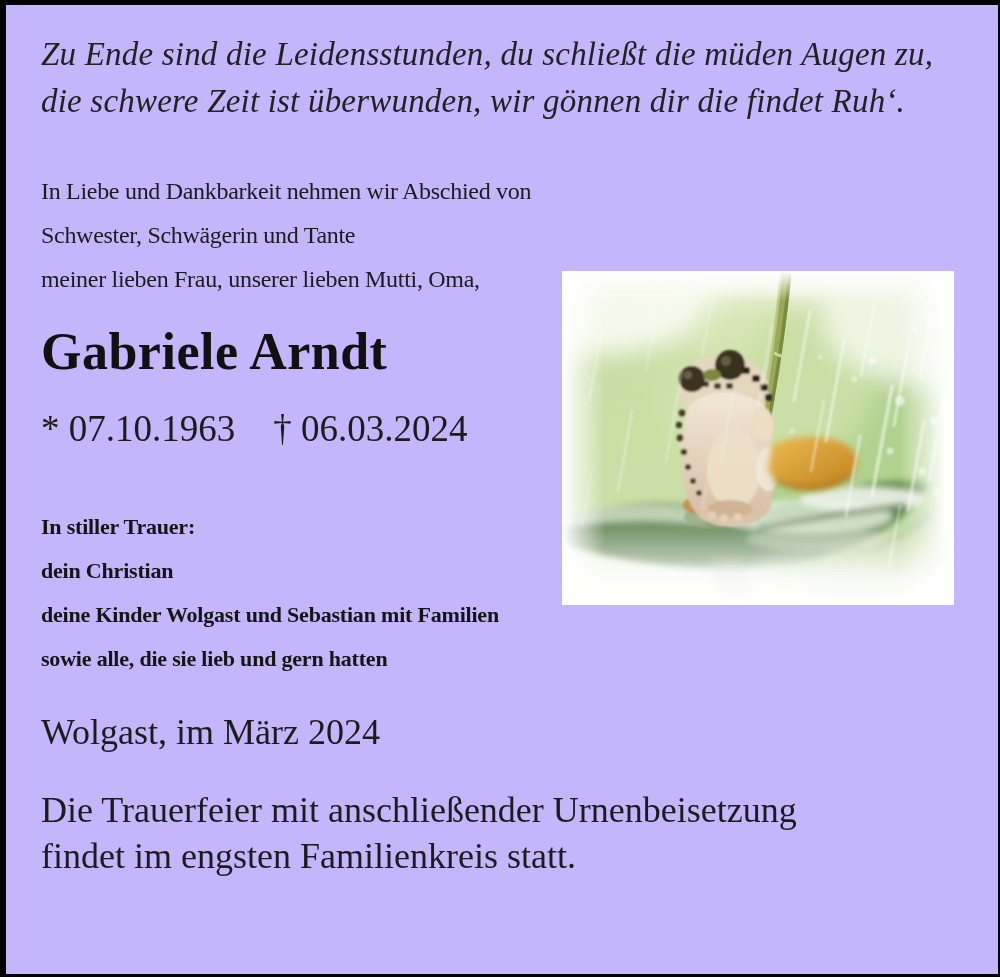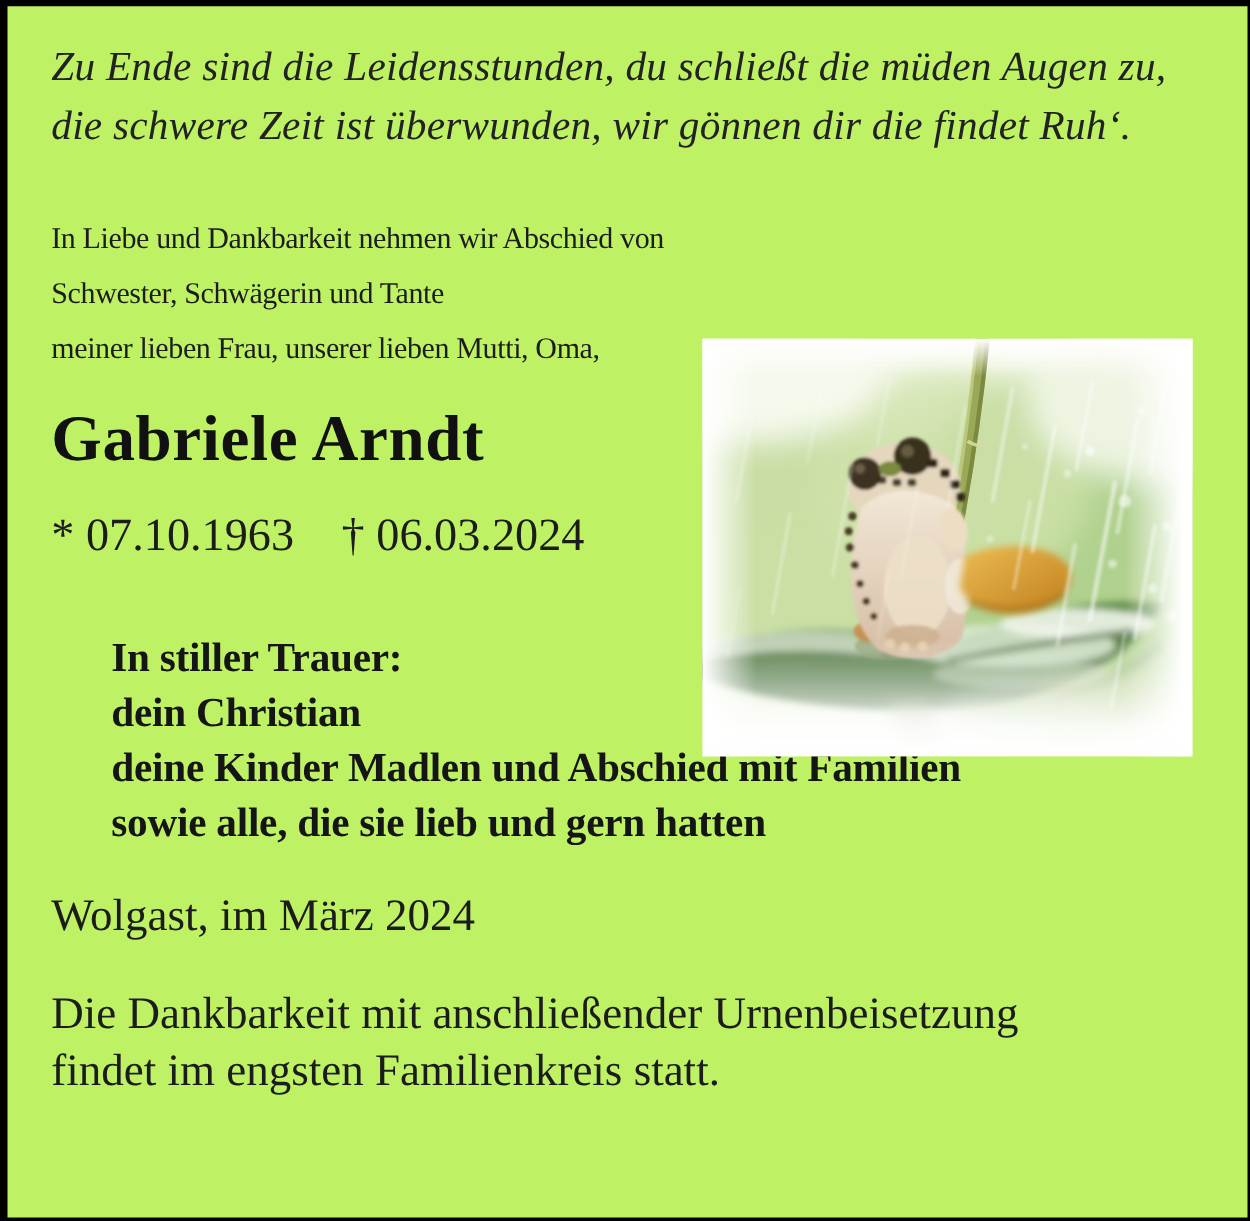--- a/index.html
+++ b/index.html
@@ -4,21 +4,21 @@
 <style>
   html, body { margin: 0; padding: 0; background: #ffffff; }
   .page {
     position: relative;
     width: 1000px;
     height: 977px;
     box-sizing: border-box;
     border-style: solid;
     border-color: #000000;
     border-width: 5px 2px 3px 6px;
-    background: #bef264;
+    background: #c4b5fd;
     padding: 26px 20px 0 35px;
     overflow: hidden;
     font-family: "Liberation Serif", "DejaVu Serif", serif;
     color: #1c1c1c;
   }
 
   
   .quote {
     font-style: italic;
     font-size: 33px;
@@ -41,26 +41,25 @@
     letter-spacing: 0.5px;
   }
   .dates {
     margin-top: 18px;
     font-size: 37px;
     line-height: 44px;
   }
   .dates .death { margin-left: 38px; }
   .mourners {
     margin-top: 54px;
-    font-size: 33px;
+    font-size: 22px;
     line-height: 44px;
     font-weight: bold;
     color: #151515;
     letter-spacing: -0.2px;
-    margin-left: 48px;
   }
   .place-date {
     margin-top: 28px;
     font-size: 36px;
     line-height: 46px;
   }
   .funeral {
     margin-top: 32px;
     font-size: 36px;
     line-height: 46px;
@@ -103,28 +102,28 @@
 
   <h1 class="name">Gabriele Arndt</h1>
 
   <div class="dates">
     <span class="birth">* 07.10.1963</span><span class="death">† 06.03.2024</span>
   </div>
 
   <div class="mourners">
     <div>In stiller Trauer:</div>
     <div>dein Christian</div>
-    <div>deine Kinder Madlen und Abschied mit Familien</div>
+    <div>deine Kinder Wolgast und Sebastian mit Familien</div>
     <div>sowie alle, die sie lieb und gern hatten</div>
   </div>
 
   <div class="place-date">Wolgast, im März 2024</div>
 
   <div class="funeral">
-    <div>Die Dankbarkeit mit anschließender Urnenbeisetzung</div>
+    <div>Die Trauerfeier mit anschließender Urnenbeisetzung</div>
     <div>findet im engsten Familienkreis statt.</div>
   </div>
 
   <div class="photo">
     <svg viewBox="0 0 392 334" xmlns="http://www.w3.org/2000/svg">
       <defs>
         <linearGradient id="bgG" x1="0" y1="0" x2="0" y2="1">
           <stop offset="0" stop-color="#f7faef"></stop>
           <stop offset="0.45" stop-color="#e2eecb"></stop>
           <stop offset="1" stop-color="#eff4e3"></stop>

